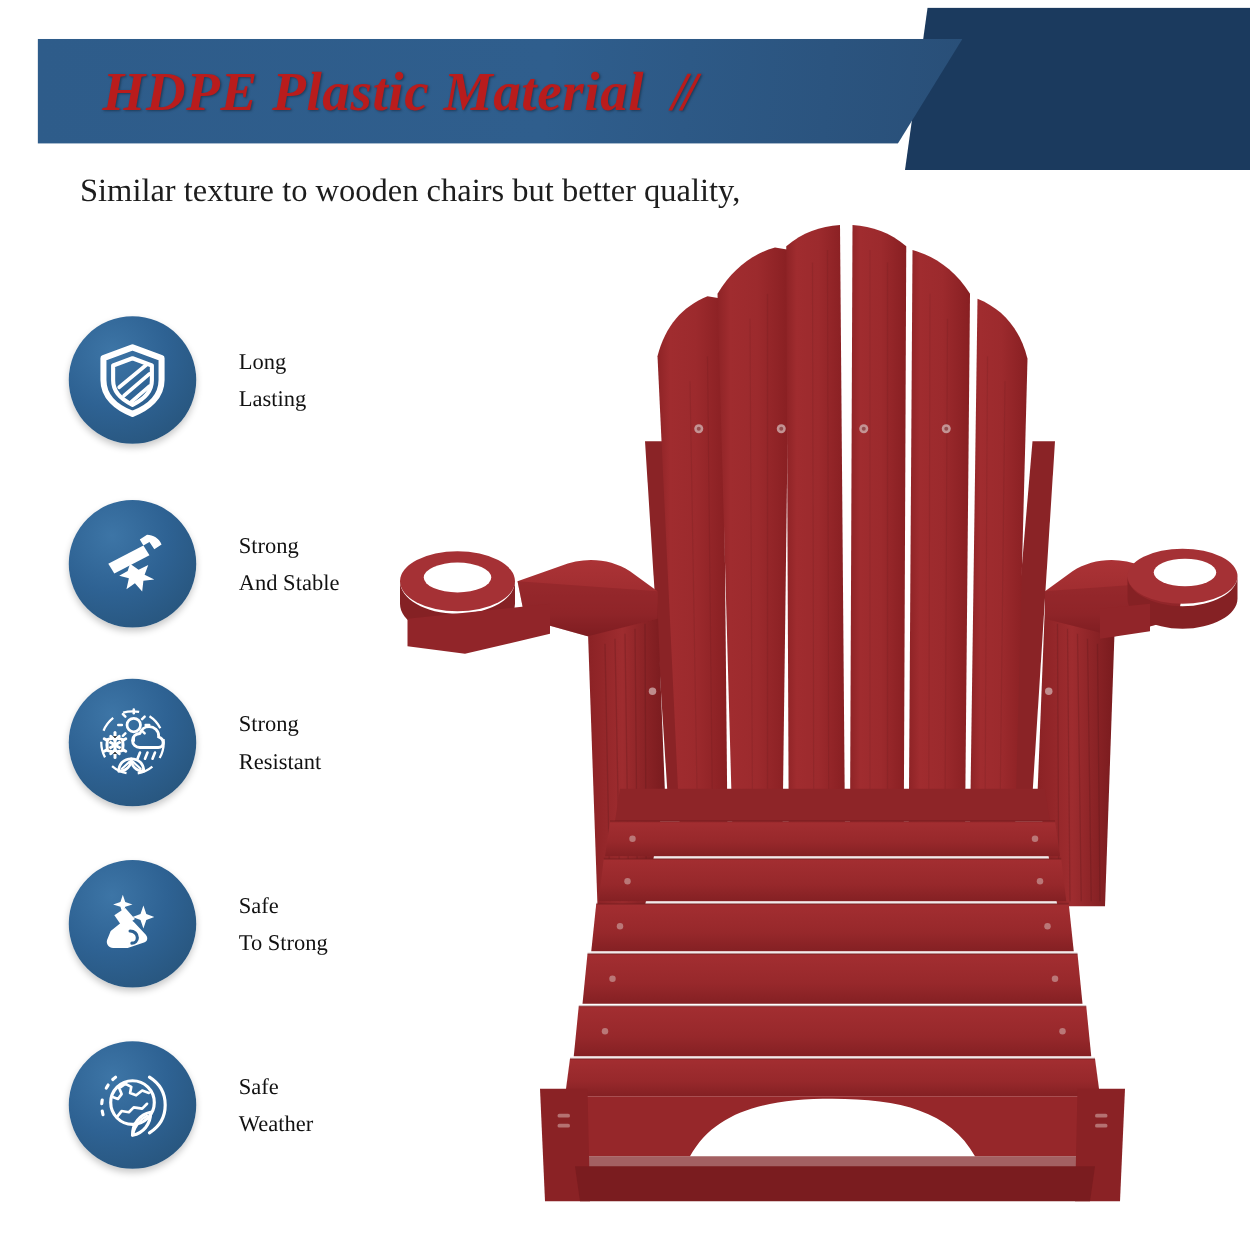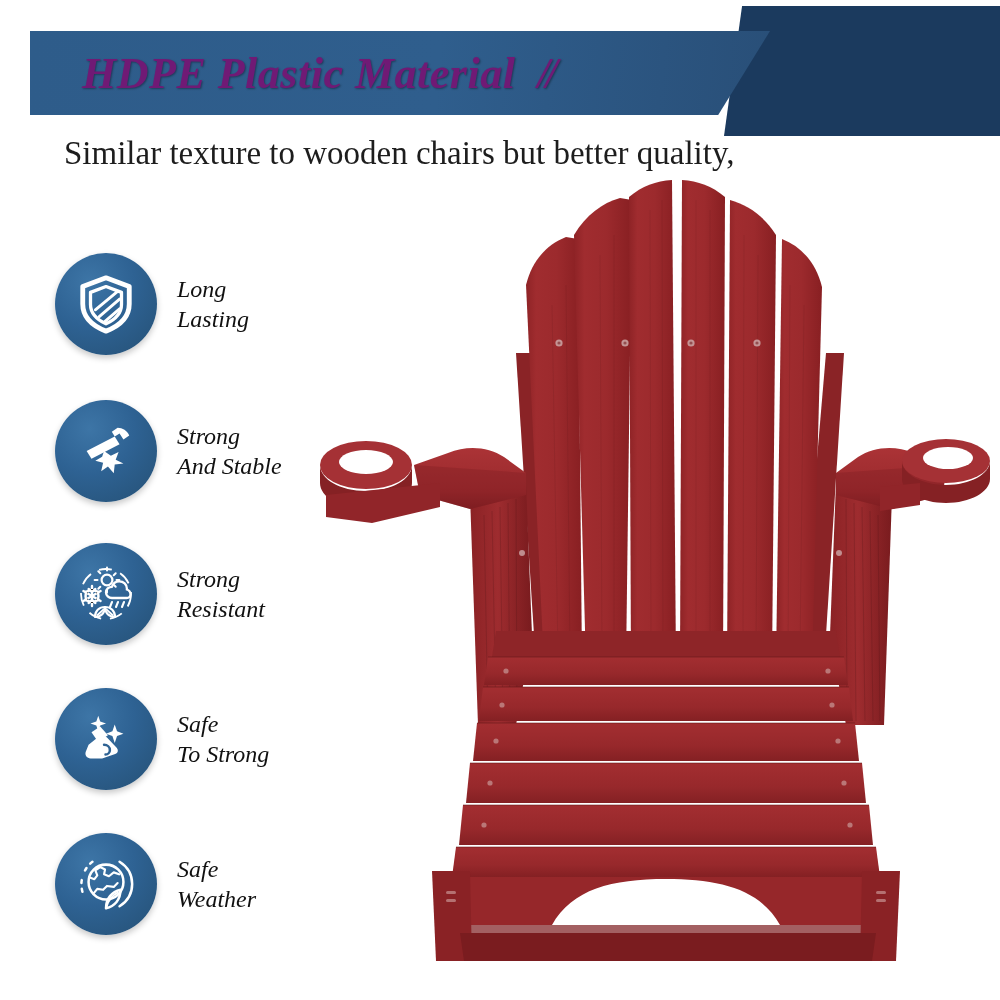--- a/index.html
+++ b/index.html
@@ -29,21 +29,21 @@
     left:30px; top:31px;
     width:740px; height:84px;
     background:linear-gradient(95deg,#2E5C8A 0%,#2F5E8D 55%,#294F78 100%);
     clip-path:polygon(0% 0%, 100% 0%, 93% 100%, 0% 100%);
     box-shadow:0 1px 2px rgba(0,0,0,0.25);
   }
   #banner-title {
     position:absolute;
     left:82px; top:40px;
     width:640px; height:68px;
-    color:#701a75;
+    color:#b91c1c;
     font-size:44px;
     font-weight:bold;
     font-style:italic;
     letter-spacing:0.5px;
     line-height:68px;
     white-space:nowrap;
     text-shadow:1px 1px 2px rgba(0,0,0,0.35);
   }
   #banner-slashes {
     display:inline-block;
@@ -51,21 +51,21 @@
     font-style:italic;
     font-weight:bold;
     letter-spacing:-4px;
   }
 
   
   #subtitle {
     position:absolute;
     left:64px; top:136px;
     width:680px;
-    font-size:33px;
+    font-size:26px;
     line-height:34px;
     color:#1d1d1d;
   }
   #subtitle .line { display:block; white-space:nowrap; }
 
   
   #feature-list {
     position:absolute;
     left:55px; top:248px;
     width:290px; height:690px;
@@ -83,25 +83,24 @@
     flex:0 0 102px;
     border-radius:50%;
     background:radial-gradient(circle at 34% 28%, #3D75A6 0%, #2E6293 45%, #255074 100%);
     box-shadow:0 3px 6px rgba(0,0,0,0.22);
     display:flex;
     align-items:center;
     justify-content:center;
   }
   .feature-badge svg { display:block; }
   .feature-label {
-    margin-left:20px;
-    font-size:24px;
+    margin-left:34px;
+    font-size:18px;
     line-height:30px;
     color:#111111;
-    font-style:italic;
   }
   .feature-label .l { display:block; white-space:nowrap; }
 
   
   #chair-image {
     position:absolute;
     left:320px; top:165px;
     width:680px; height:800px;
   }
   #chair-image svg { display:block; }

